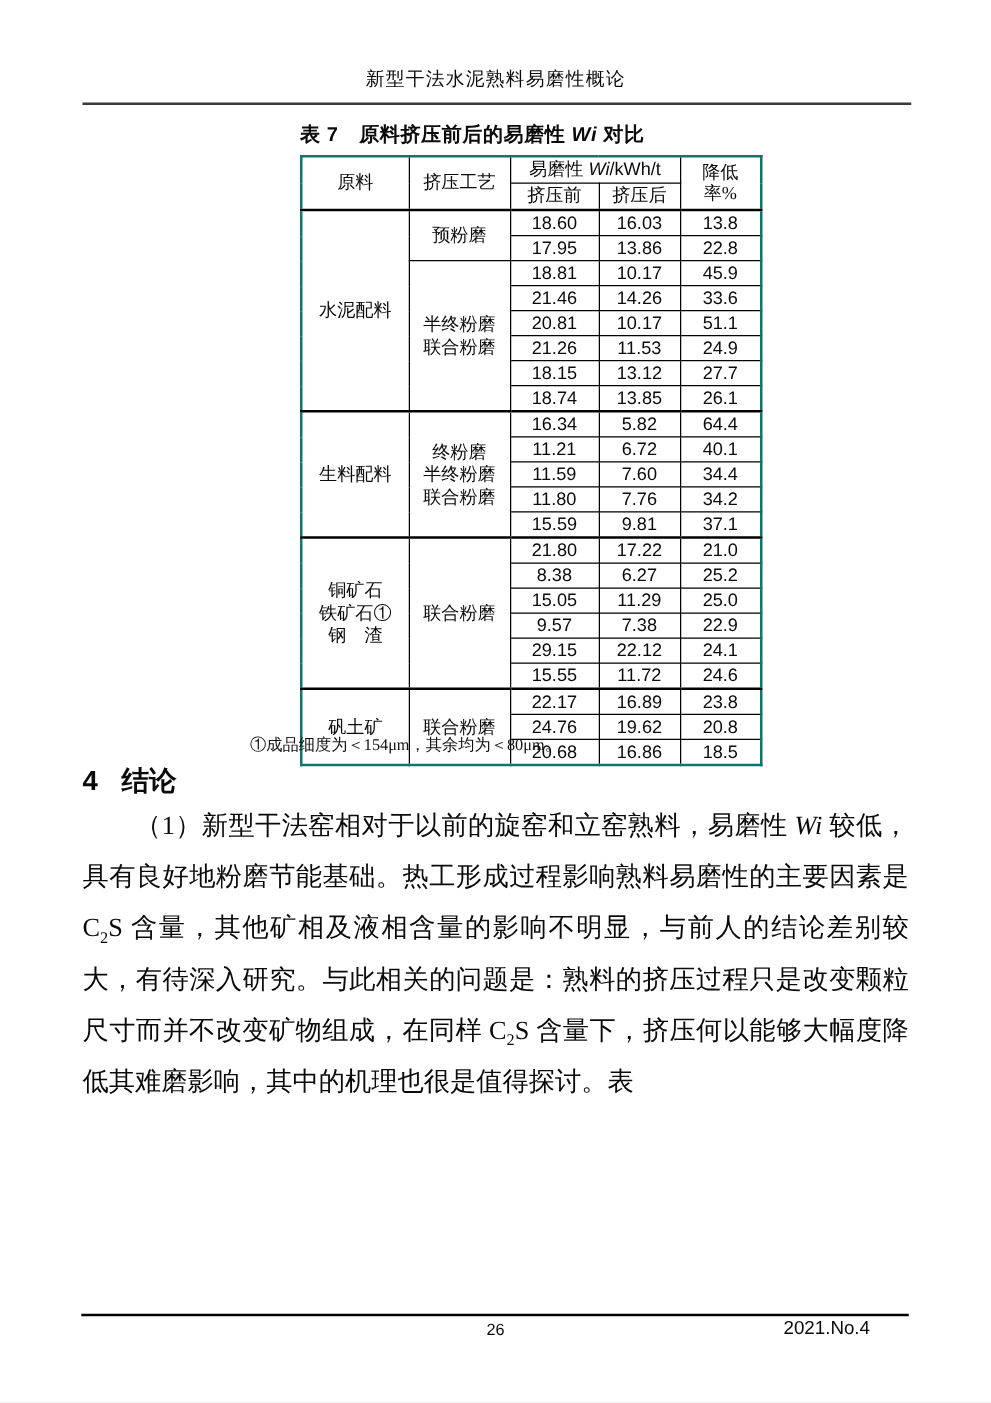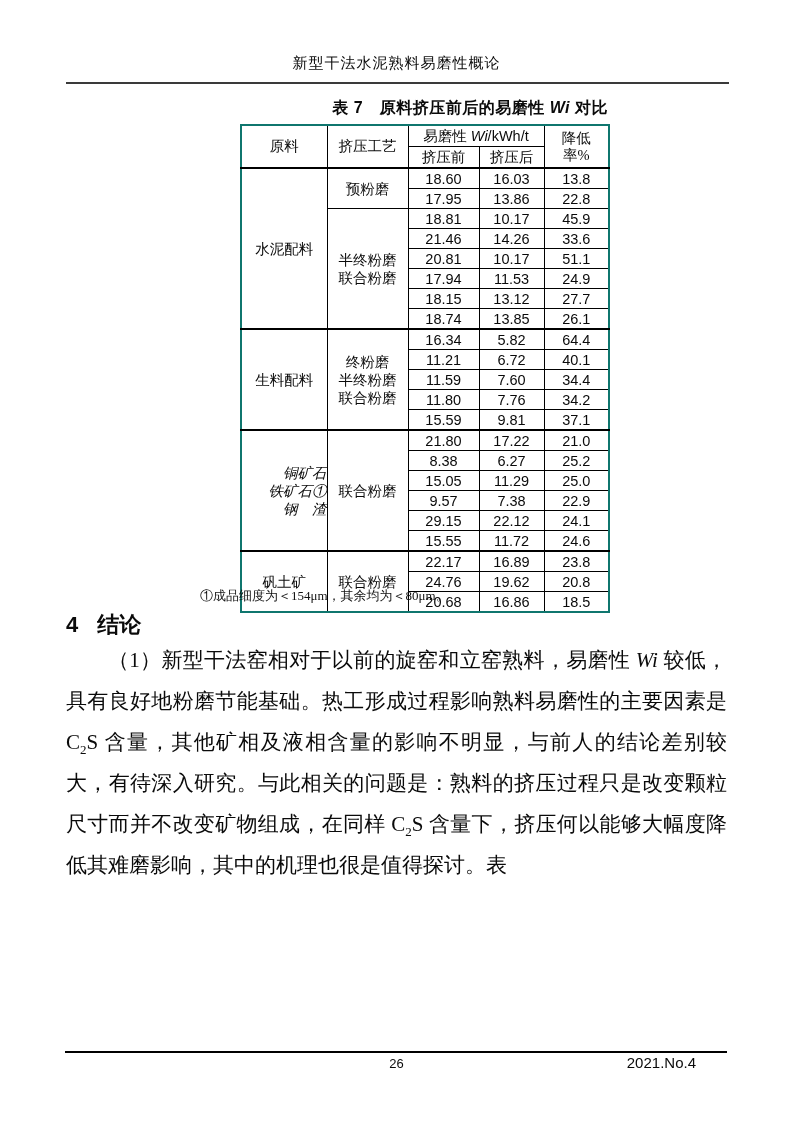--- a/index.html
+++ b/index.html
@@ -7,30 +7,30 @@
         font-family:"Liberation Serif","DejaVu Serif",serif;color:#0a0a0a;}
 
   
   .hdr-title{position:absolute;top:54px;left:66px;width:661px;text-align:center;
              font-size:15px;letter-spacing:1px;}
   .hdr-rule{position:absolute;top:82px;left:66px;width:663px;border-top:2px solid #3a3a3a;}
 
   
   .twrap{position:absolute;top:98px;left:240px;width:368px;}
   .ttitle{font-family:"Liberation Sans","DejaVu Sans",sans-serif;font-weight:bold;
-          font-size:16px;text-align:right;margin-bottom:5px;letter-spacing:.5px;}
+          font-size:16px;text-align:left;margin-bottom:5px;letter-spacing:.5px;}
   .ttitle .it{font-style:italic;}
   table.wi{border-collapse:collapse;border:2px solid #0f766e;table-layout:fixed;width:368px;}
   table.wi td,table.wi th{border:1px solid #000;padding:0;vertical-align:middle;text-align:center;
           font-weight:normal;overflow:hidden;}
   table.wi th{height:20px;font-size:14.5px;line-height:17px;}
   table.wi td{height:19px;font-size:14.5px;line-height:18px;}
   .cn{white-space:pre-line;font-family:"Liberation Serif","DejaVu Serif",serif;}
   .num{font-family:"Liberation Sans","DejaVu Sans",sans-serif;font-size:14.5px;}
-  .mat.ml{text-align:right;padding-left:0;font-style:italic;}
+  .mat.ml{text-align:center;padding-left:0;}
   tr.group-start td{border-top:2px solid #000;}
   .wi-units{font-family:"Liberation Sans","DejaVu Sans",sans-serif;}
   .wi-units .it,.hdrcell .it{font-style:italic;}
 
   .footnote{position:absolute;top:587px;left:200px;font-size:13px;color:#111;}
 
   
   .body-text{position:absolute;top:610px;left:66px;width:661px;font-size:21px;line-height:41px;
              text-align:justify;}
   .body-text p{margin:0;text-indent:2em;}
@@ -102,21 +102,21 @@
             <td class="num">21.46</td>
             <td class="num">14.26</td>
             <td class="num">33.6</td>
           </tr>
           <tr>
             <td class="num">20.81</td>
             <td class="num">10.17</td>
             <td class="num">51.1</td>
           </tr>
           <tr>
-            <td class="num">17.94</td>
+            <td class="num">21.26</td>
             <td class="num">11.53</td>
             <td class="num">24.9</td>
           </tr>
           <tr>
             <td class="num">18.15</td>
             <td class="num">13.12</td>
             <td class="num">27.7</td>
           </tr>
           <tr>
             <td class="num">18.74</td>

